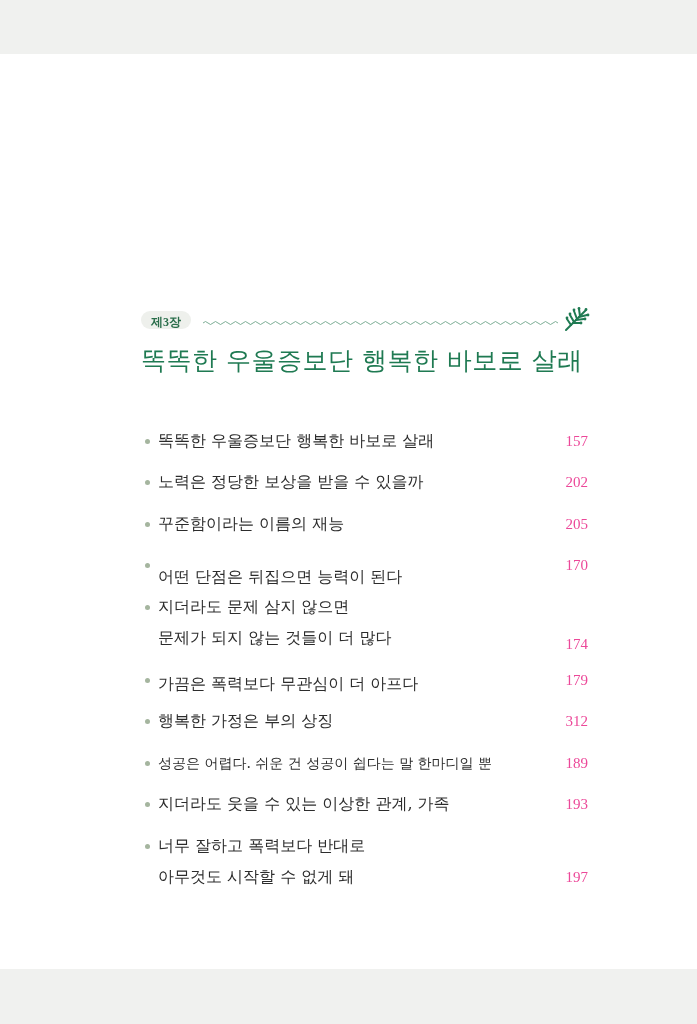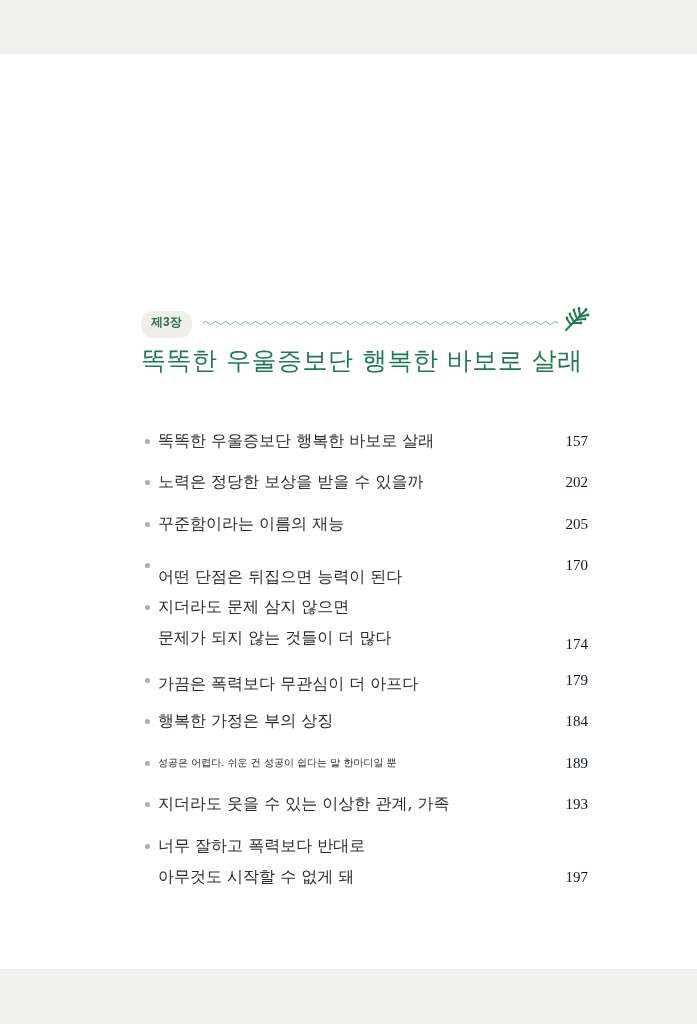--- a/index.html
+++ b/index.html
@@ -4,24 +4,24 @@
   <style>
     * { margin: 0; padding: 0; box-sizing: border-box; }
     html, body { width: 697px; height: 1024px; background: #ffffff; overflow: hidden; }
     body { position: relative; font-family: "DejaVu Sans", "Liberation Sans", sans-serif; }
 
     .band-top { position: absolute; left: 0; top: 0; width: 697px; height: 54px; background: #f0f1ef; }
     .band-bottom { position: absolute; left: 0; top: 969px; width: 697px; height: 55px; background: #f0f1ef; }
 
     .chapter-header { position: absolute; left: 141px; top: 310px; width: 450px; height: 26px; }
     .badge {
-      position: absolute; left: 0; top: 1px; height: 27px; padding: 0 10px;
+      position: absolute; left: 0; top: 1px; height: 18px; padding: 0 10px;
       background: #eef0ec; border-radius: 12px;
       color: #2a6e4b; font-weight: bold; font-size: 12px; line-height: 23px;
-      font-family: Liberation Sans, sans-serif;
+      font-family: Liberation Serif, serif;
     }
     .wavy {
       position: absolute; left: 62px; top: 10px; width: 355px; height: 6px;
     }
     .sprig { position: absolute; left: 423px; top: -4px; width: 26px; height: 26px; }
 
     .chapter-title {
       position: absolute; left: 141px; top: 344px;
       color: #1f7a52; font-size: 25px; letter-spacing: 0.5px;
       font-family: "DejaVu Sans", sans-serif; font-weight: normal;
@@ -33,21 +33,21 @@
     .bullet {
       position: absolute; left: 4px; width: 5px; height: 5px; border-radius: 50%;
       background: #a5b59f;
     }
     .item-line {
       position: absolute; left: 17px; font-size: 16px; color: #2c2c2c;
       font-family: "DejaVu Serif", "Liberation Serif", serif; white-space: nowrap;
       line-height: 20px;
     }
     .page-num {
-      position: absolute; right: 3px; font-size: 15px; color: #0f172a;
+      position: absolute; right: 3px; font-size: 15px; color: #ec4899;
       font-family: "Liberation Serif", "DejaVu Serif", serif; line-height: 20px;
     }
   </style>
 </head>
 <body>
 
 <div class="band-top"></div>
 
 <div class="chapter-header">
   <span class="badge">제3장</span>
@@ -108,25 +108,25 @@
     <span class="page-num" style="top:37px">174</span>
   </div>
   <div class="toc-item" style="top:245px">
     <span class="bullet" style="top:8px"></span>
     <span class="item-line" style="top:4px">가끔은 폭력보다 무관심이 더 아프다</span>
     <span class="page-num" style="top:0">179</span>
   </div>
   <div class="toc-item" style="top:286px">
     <span class="bullet" style="top:8px"></span>
     <span class="item-line" style="top:0">행복한 가정은 부의 상징</span>
-    <span class="page-num" style="top:0">184</span>
+    <span class="page-num" style="top:0">312</span>
   </div>
   <div class="toc-item" style="top:328px">
     <span class="bullet" style="top:8px"></span>
-    <span class="item-line" style="top:0; font-size:10px">성공은 어렵다. 쉬운 건 성공이 쉽다는 말 한마디일 뿐</span>
+    <span class="item-line" style="top:0; font-size:14px">성공은 어렵다. 쉬운 건 성공이 쉽다는 말 한마디일 뿐</span>
     <span class="page-num" style="top:0">189</span>
   </div>
   <div class="toc-item" style="top:369px">
     <span class="bullet" style="top:8px"></span>
     <span class="item-line" style="top:0">지더라도 웃을 수 있는 이상한 관계, 가족</span>
     <span class="page-num" style="top:0">193</span>
   </div>
   <div class="toc-item" style="top:411px">
     <span class="bullet" style="top:8px"></span>
     <span class="item-line" style="top:0">너무 잘하고 폭력보다 반대로</span>

